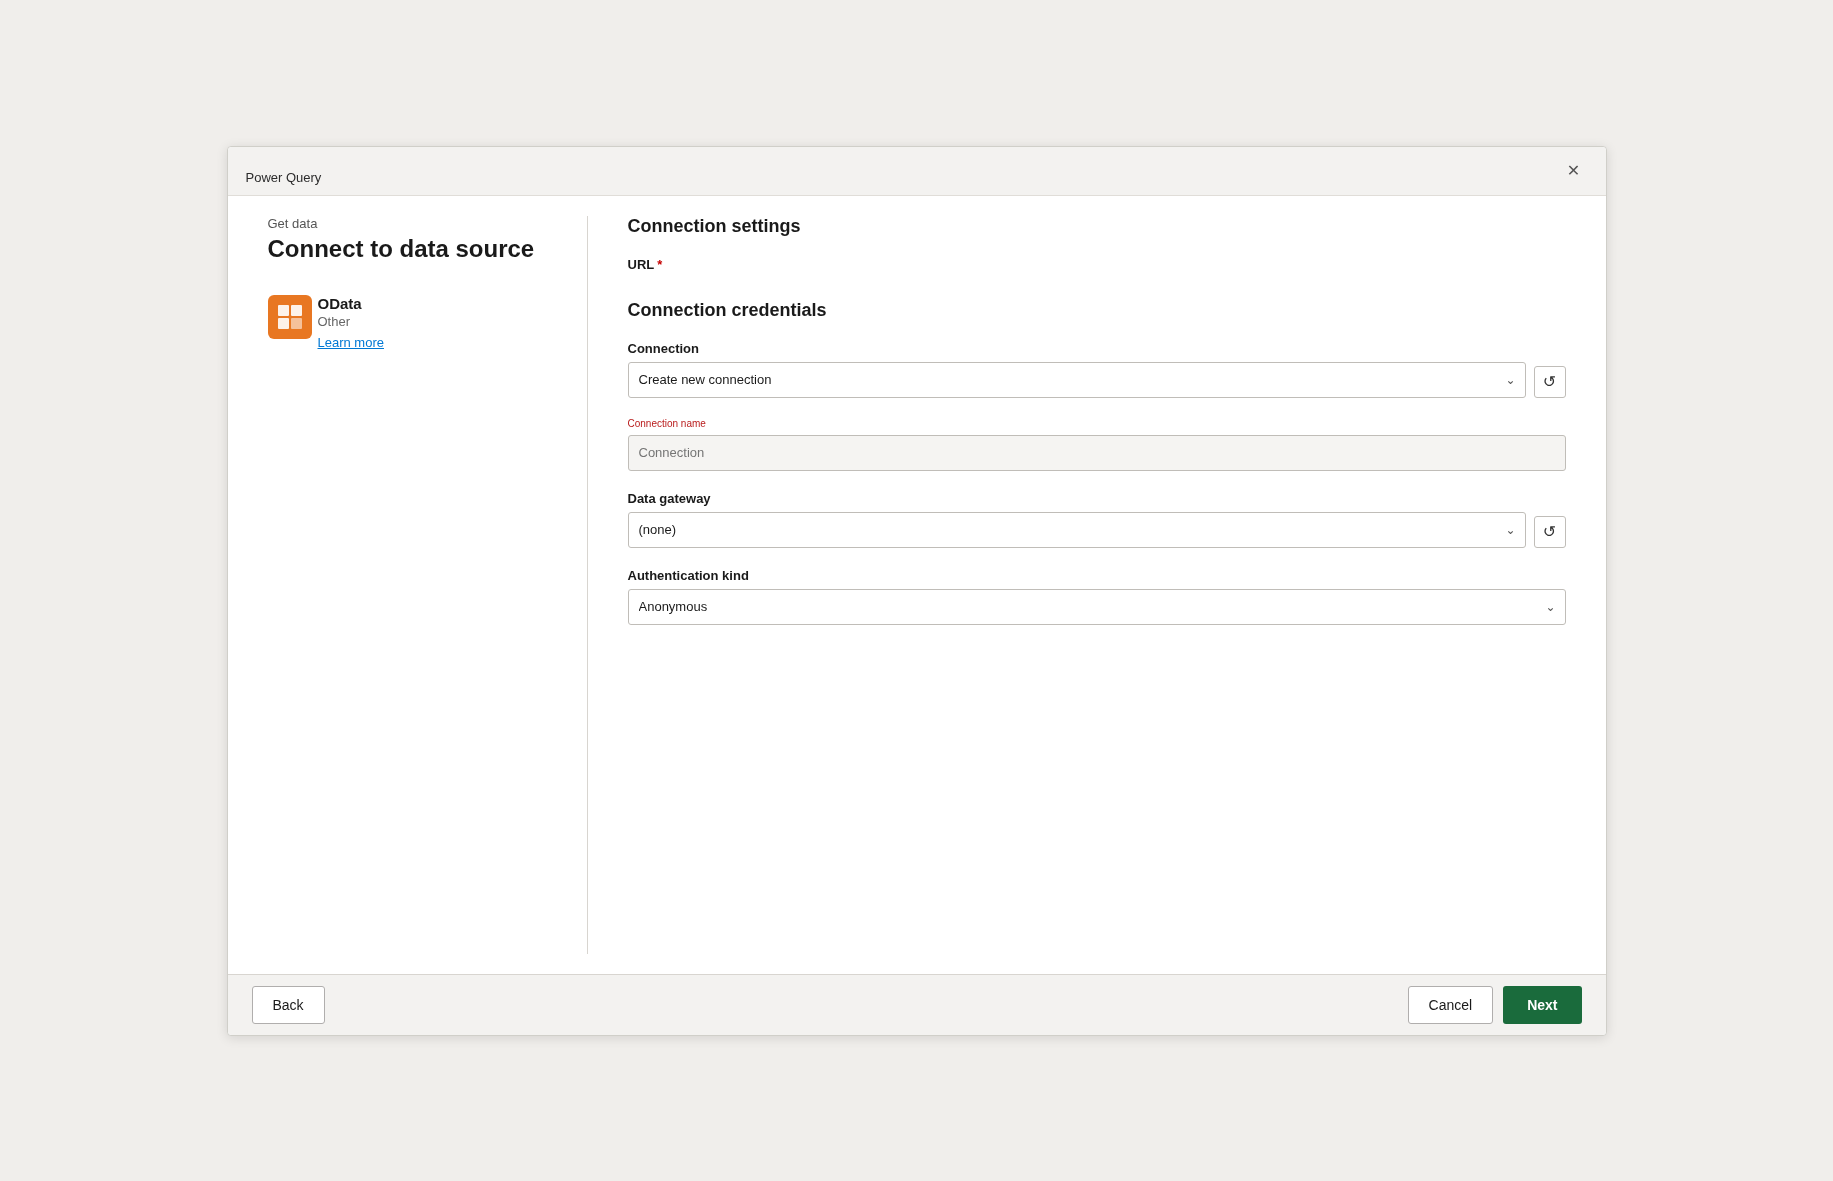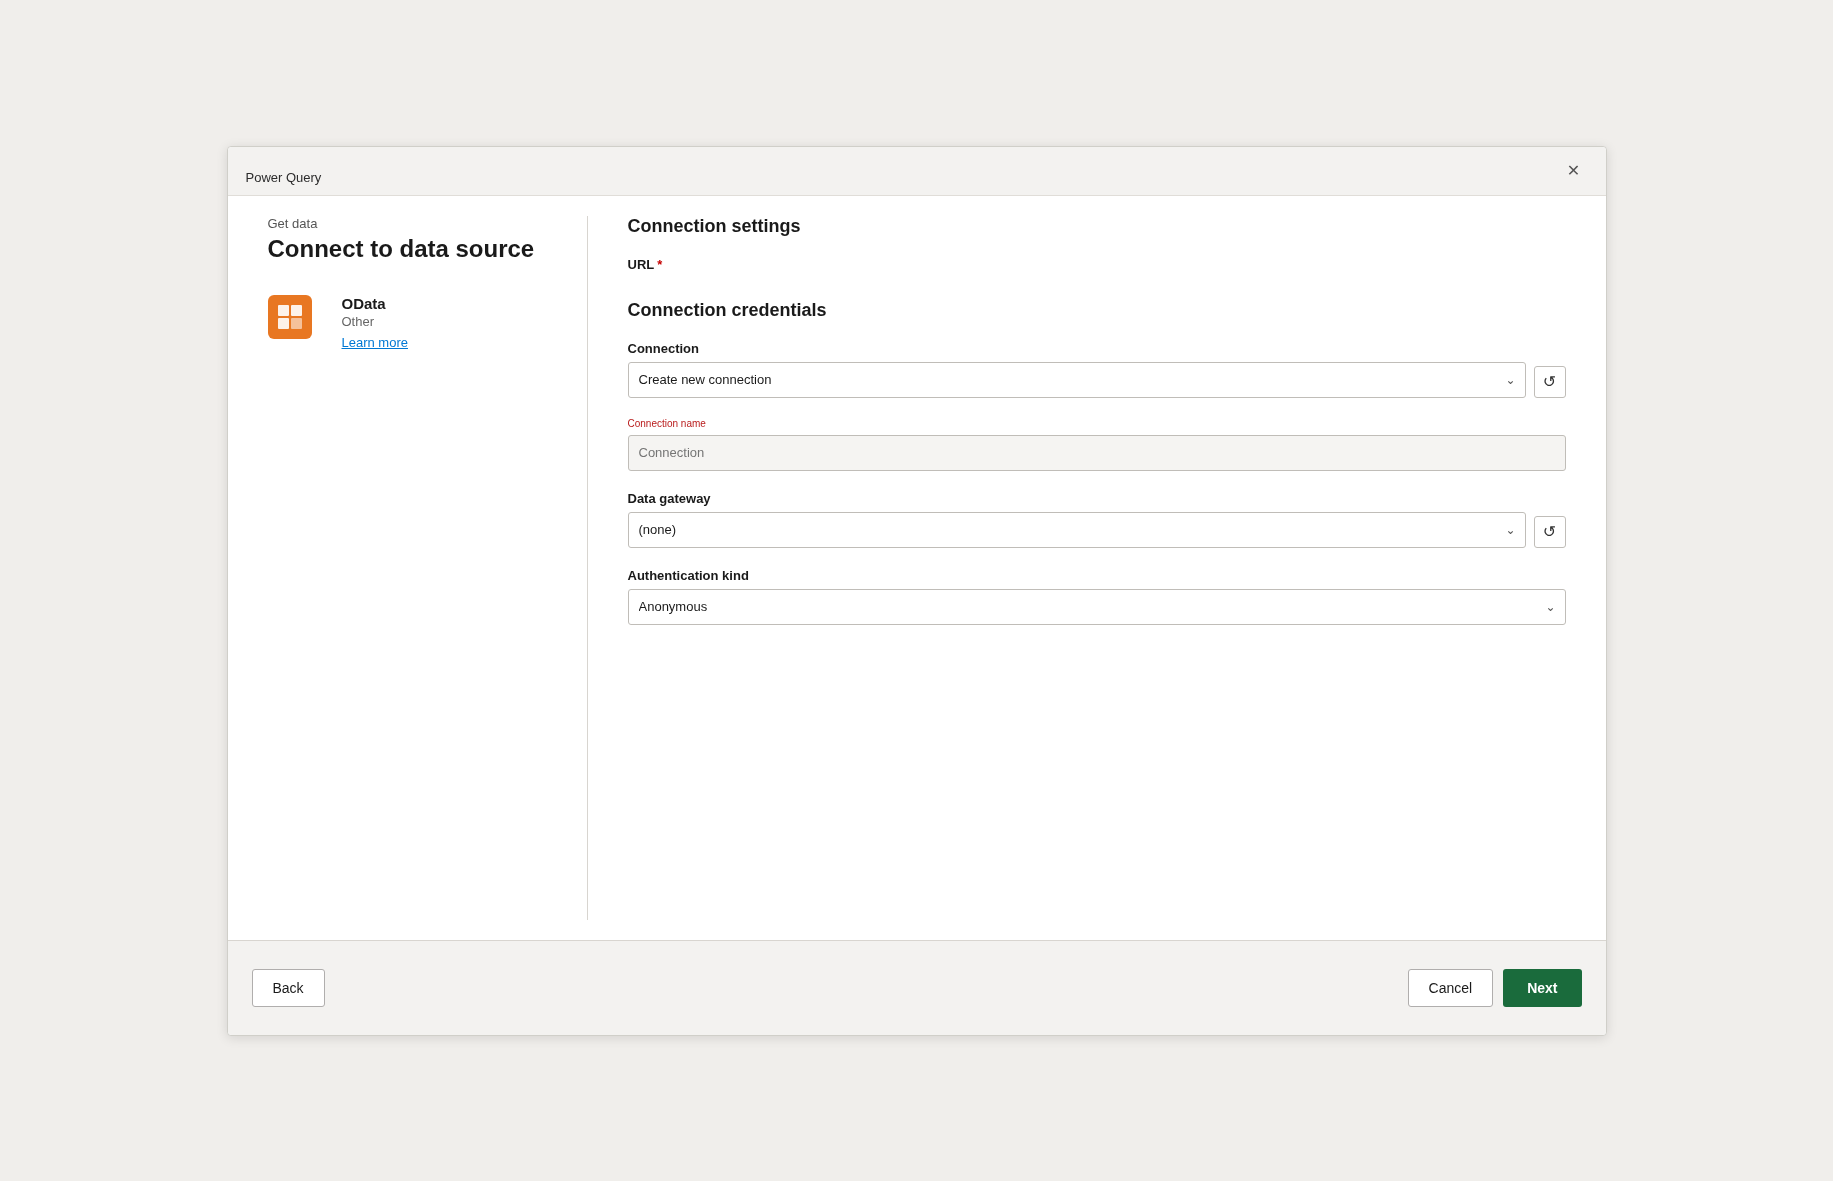--- a/index.html
+++ b/index.html
@@ -74,21 +74,21 @@
     .page-title {
       font-size: 24px;
       font-weight: 600;
       color: #1a1a1a;
       margin-bottom: 32px;
     }
 
     .connector-info {
       display: flex;
       align-items: flex-start;
-      gap: 30px;
+      gap: 6px;
       margin-top: 8px;
     }
     .connector-icon {
       width: 44px;
       height: 44px;
       background: #e87722;
       border-radius: 6px;
       display: flex;
       align-items: center;
       justify-content: center;
@@ -220,21 +220,21 @@
     }
 
     .section-separator {
       margin: 28px 0 20px 0;
     }
 
     .footer {
       display: flex;
       align-items: center;
       justify-content: space-between;
-      padding: 28px 24px;
+      padding: 11px 24px;
       background: #f3f2f0;
       border-top: 1px solid #d8d5d0;
       border-radius: 0 0 4px 4px;
     }
     .footer-left {}
     .footer-right {
       display: flex;
       gap: 10px;
       align-items: center;
     }

